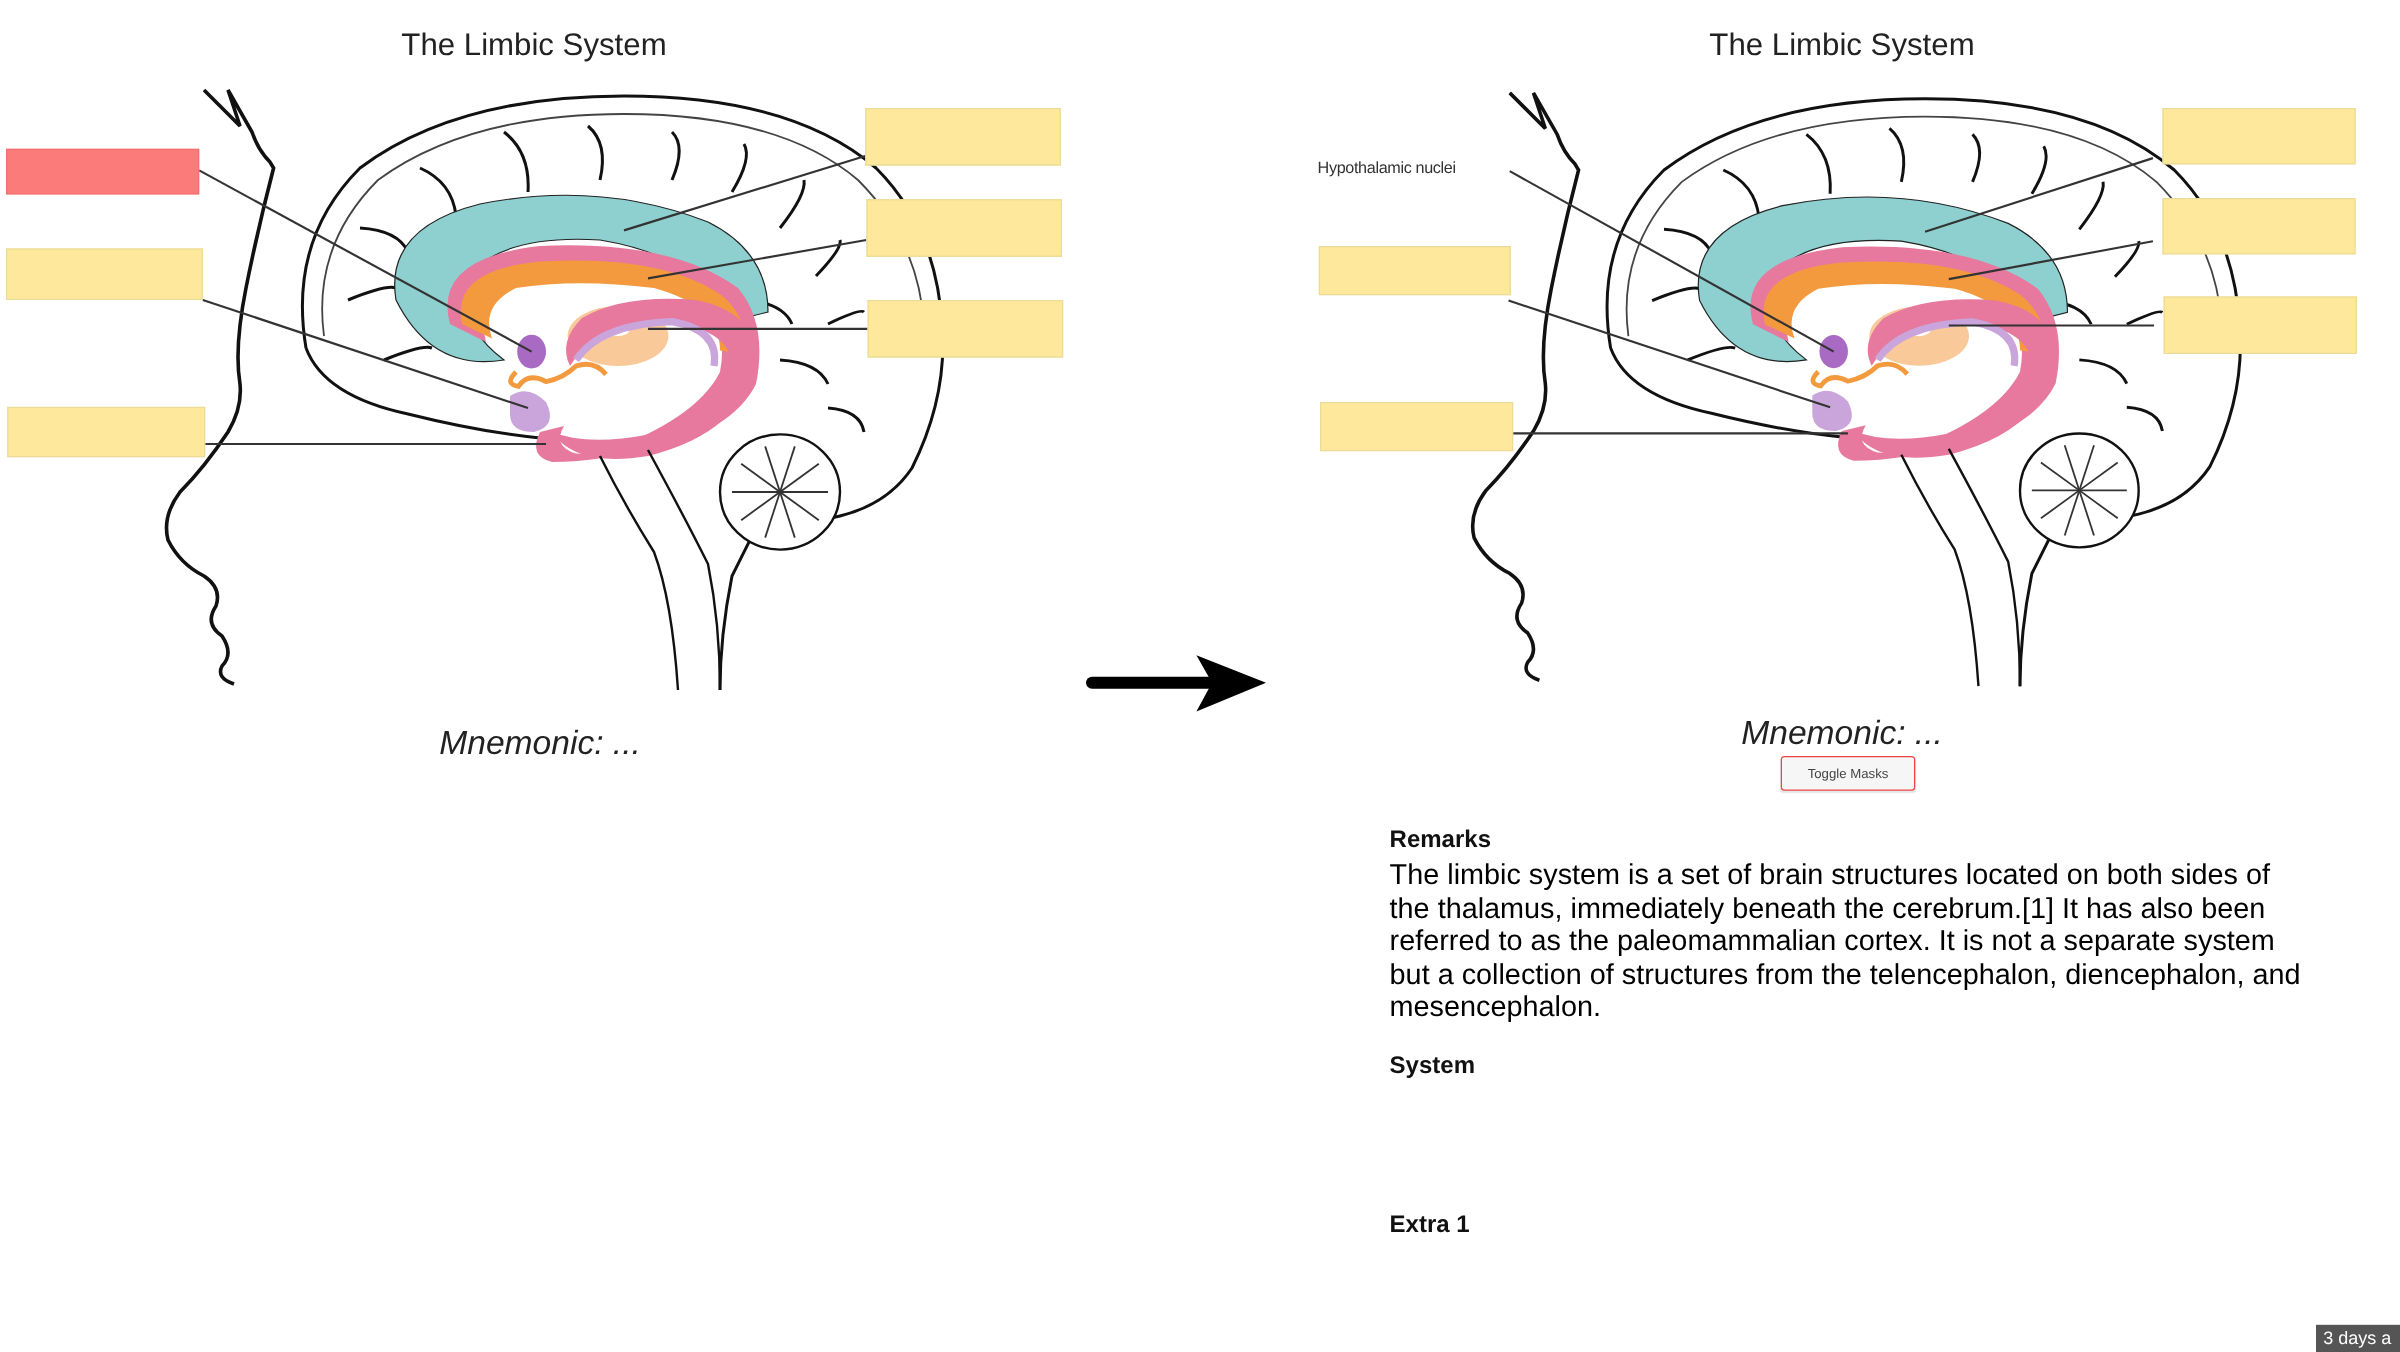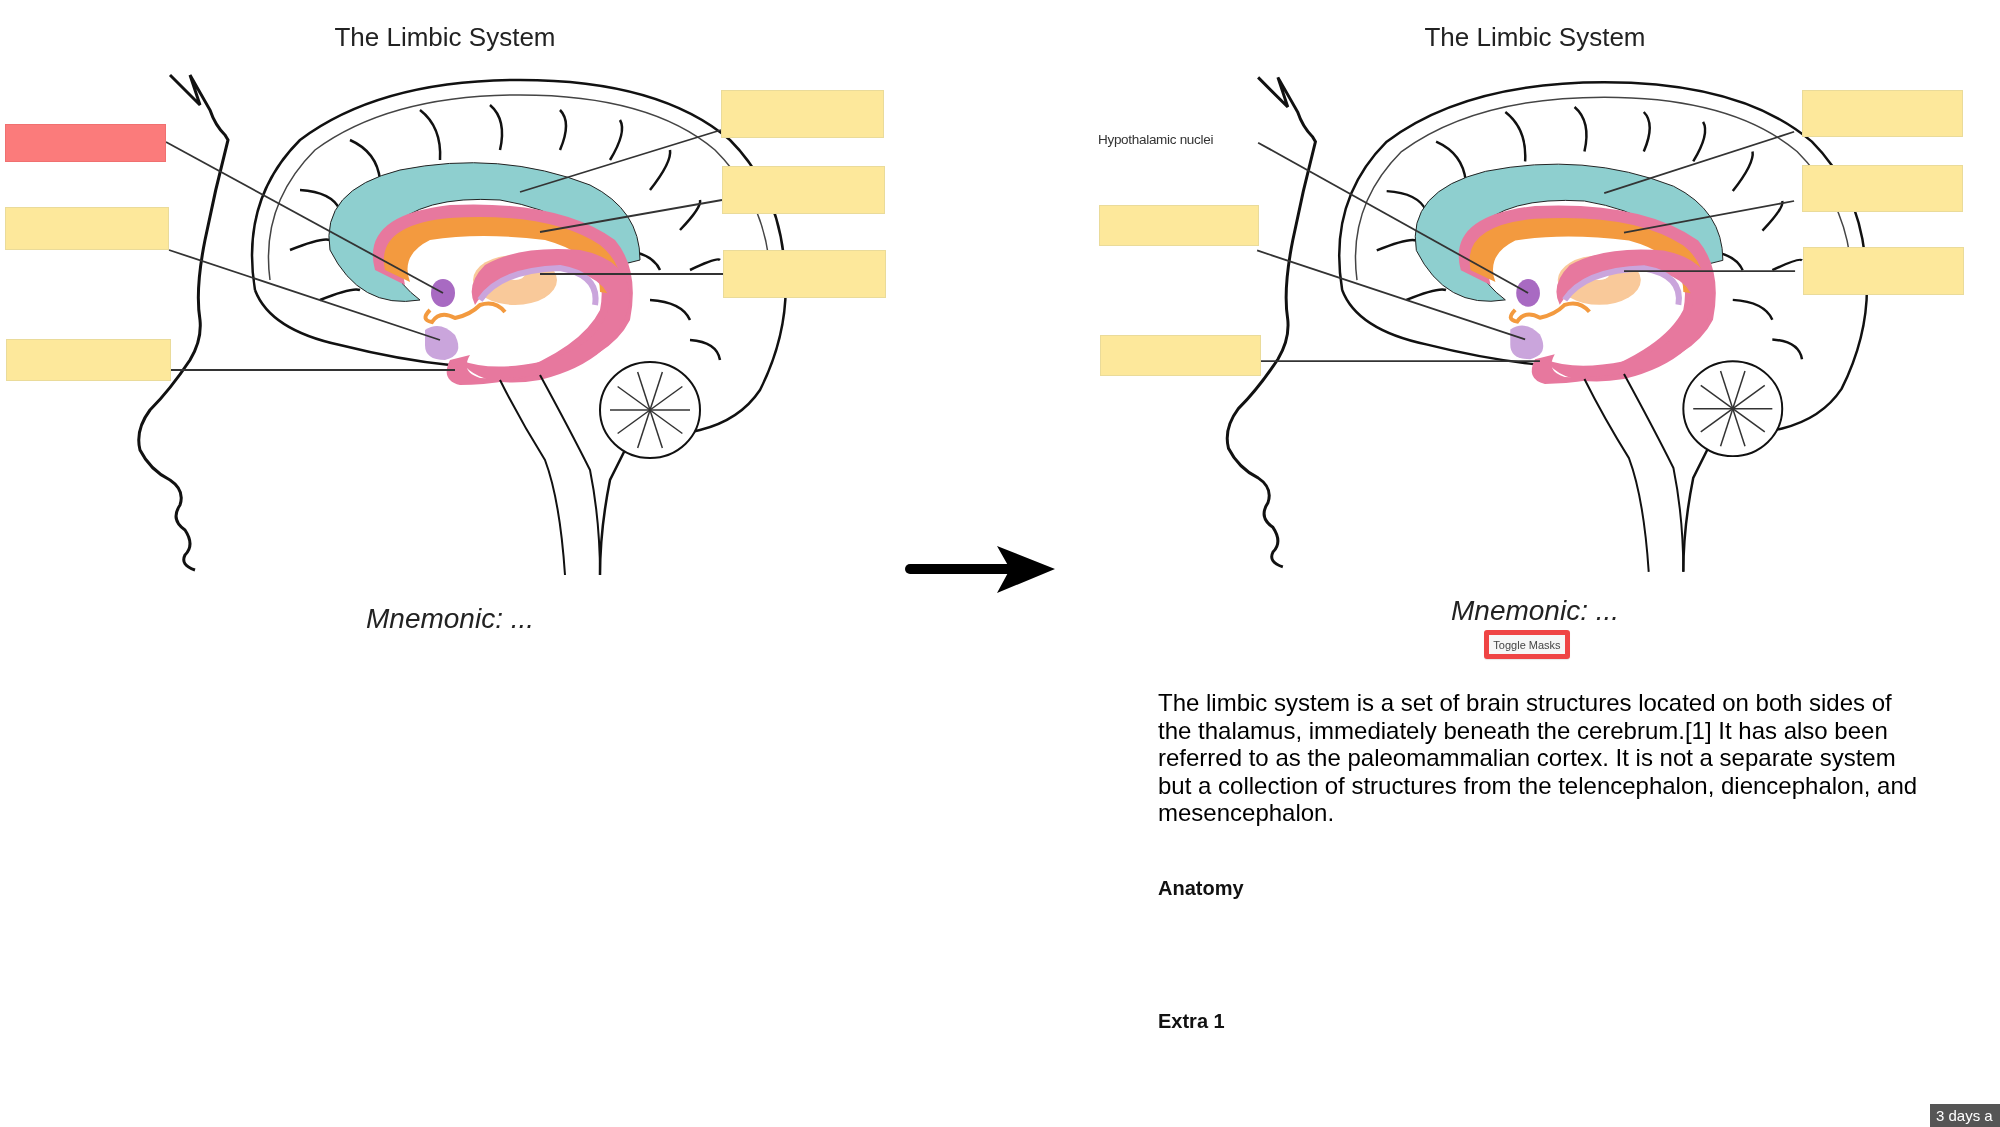--- a/index.html
+++ b/index.html
@@ -19,22 +19,22 @@
   .brain-svg { position:absolute; top:0; left:0; }
   .label-box {
     position:absolute; background:#fde89b; border:1px solid #eadb9a; box-sizing:border-box;
   }
   .label-box.active { background:#fb7b7b; border-color:#f07070; }
   .mnemonic {
     position:absolute; font-style:italic; font-size:28px; color:#222;
   }
   .arrow { position:absolute; left:900px; top:540px; }
   .toggle-btn {
-    position:absolute; left:1484px; top:630px; width:86px; height:29px;
-    font-size:11px; color:#444; background:#f6f6f6; border:5px solid #ef4444;
+    position:absolute; left:1484px; top:630px; width:112px; height:29px;
+    font-size:11px; color:#444; background:#f6f6f6; border:1px solid #ef4444;
     border-radius:3px; box-shadow:0 1px 1px rgba(0,0,0,0.1);
     font-family:"Liberation Sans", sans-serif; cursor:pointer; padding:0;
   }
   .section { position:absolute; left:1158px; width:760px; }
   .section h3 { margin:0 0 4px 0; font-size:20px; font-weight:bold; color:#111; }
   .section p { margin:0; font-size:24px; line-height:27.6px; color:#000000; }
   .hypo-label {
     position:absolute; left:1098px; top:132px; font-size:13.5px; color:#333; letter-spacing:-0.3px;
   }
   .timestamp {
@@ -169,28 +169,29 @@
 <div class="label-box" style="left:1099px;top:205px;width:160px;height:41px;"></div>
 <div class="label-box" style="left:1100px;top:335px;width:161px;height:41px;"></div>
 <div class="label-box" style="left:1802px;top:90px;width:161px;height:47px;"></div>
 <div class="label-box" style="left:1802px;top:165px;width:161px;height:47px;"></div>
 <div class="label-box" style="left:1803px;top:247px;width:161px;height:48px;"></div>
 
 <div class="mnemonic" style="left:1451px;top:595px;">Mnemonic: ...</div>
 <button class="toggle-btn">Toggle Masks</button>
 
 <div class="section" style="top:689px;">
+  <h3>Remarks</h3>
   <p>
     <span>The limbic system is a set of brain structures located on both sides of</span><br>
     <span>the thalamus, immediately beneath the cerebrum.[1] It has also been</span><br>
     <span>referred to as the paleomammalian cortex. It is not a separate system</span><br>
     <span>but a collection of structures from the telencephalon, diencephalon, and</span><br>
     <span>mesencephalon.</span>
   </p>
 </div>
 <div class="section" style="top:877px;">
-  <h3>Anatomy</h3>
+  <h3>System</h3>
 </div>
 <div class="section" style="top:1010px;">
   <h3>Extra 1</h3>
 </div>
 
 <div class="timestamp">3 days a</div>
 
 </body></html>

